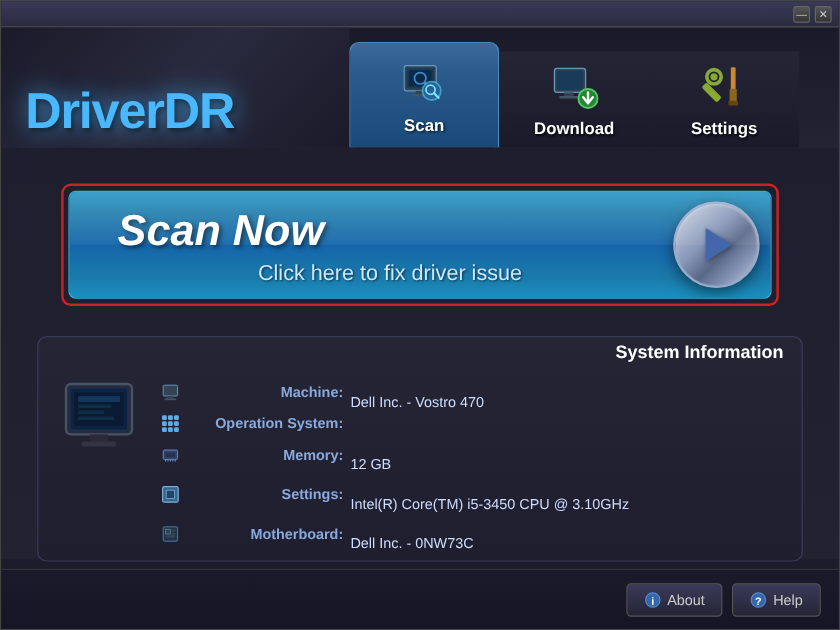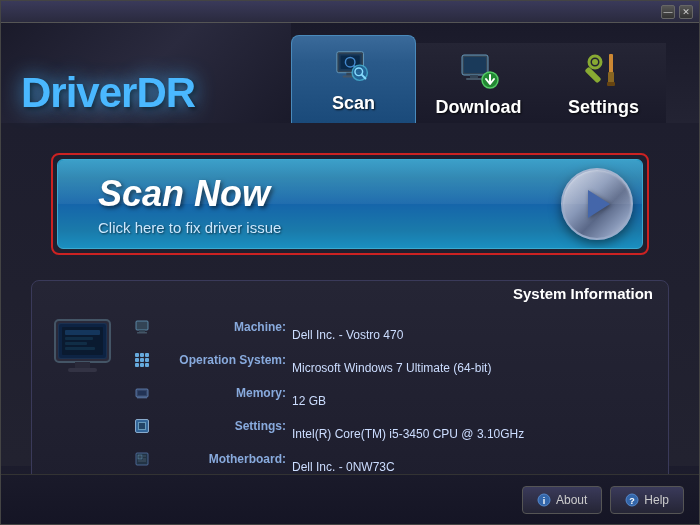--- a/index.html
+++ b/index.html
@@ -120,21 +120,21 @@
 
     .nav-tab-icon {
       width: 44px;
       height: 44px;
       display: flex;
       align-items: center;
       justify-content: center;
     }
 
     .nav-tab-label {
-      font-size: 18px;
+      font-size: 14px;
       color: #fff;
       font-weight: bold;
       text-shadow: 1px 1px 2px rgba(0,0,0,0.8);
     }
 
     
     .scan-icon-svg {
       width: 42px;
       height: 42px;
     }
@@ -189,23 +189,24 @@
 
     .scan-now-title {
       font-size: 36px;
       font-weight: bold;
       color: #fff;
       font-style: italic;
       text-shadow: 2px 2px 4px rgba(0,0,0,0.6);
     }
 
     .scan-now-subtitle {
-      font-size: 15px;
+      font-size: 18px;
       color: #cce8ff;
       text-shadow: 1px 1px 2px rgba(0,0,0,0.6);
+      text-align: center;
     }
 
     .scan-now-arrow {
       width: 90px;
       height: 90px;
       display: flex;
       align-items: center;
       justify-content: center;
     }
 
@@ -510,21 +511,20 @@
                     <div class="grid-cell"></div>
                   <div class="grid-cell"></div>
                     <div class="grid-cell"></div>
                     <div class="grid-cell"></div>
                   <div class="grid-cell"></div>
                     <div class="grid-cell"></div>
                     <div class="grid-cell"></div>
                 </div>
               </div>
               <span class="info-label">Operation System:</span>
-              <span class="info-value">Microsoft Windows 7 Ultimate  (64-bit)</span>
             </div>
             <div class="info-row">
               <div class="info-icon">
                 <svg width="14" height="14" viewBox="0 0 14 14">
                     <rect x="1" y="3" width="12" height="8" rx="1" fill="#334466" stroke="#6688bb" stroke-width="0.8"></rect>
                     <rect x="3" y="5" width="8" height="4" rx="0.5" fill="#223355"></rect>
                     <line x1="3" y1="11" x2="3" y2="12.5" stroke="#6688bb" stroke-width="1"></line>
                     <line x1="5" y1="11" x2="5" y2="12.5" stroke="#6688bb" stroke-width="1"></line>
                     <line x1="7" y1="11" x2="7" y2="12.5" stroke="#6688bb" stroke-width="1"></line>
                     <line x1="9" y1="11" x2="9" y2="12.5" stroke="#6688bb" stroke-width="1"></line>

